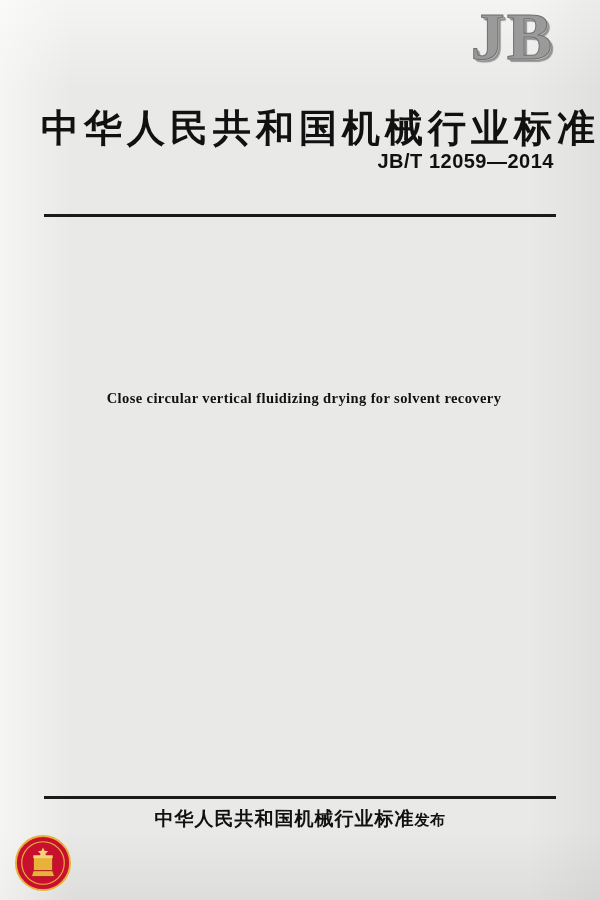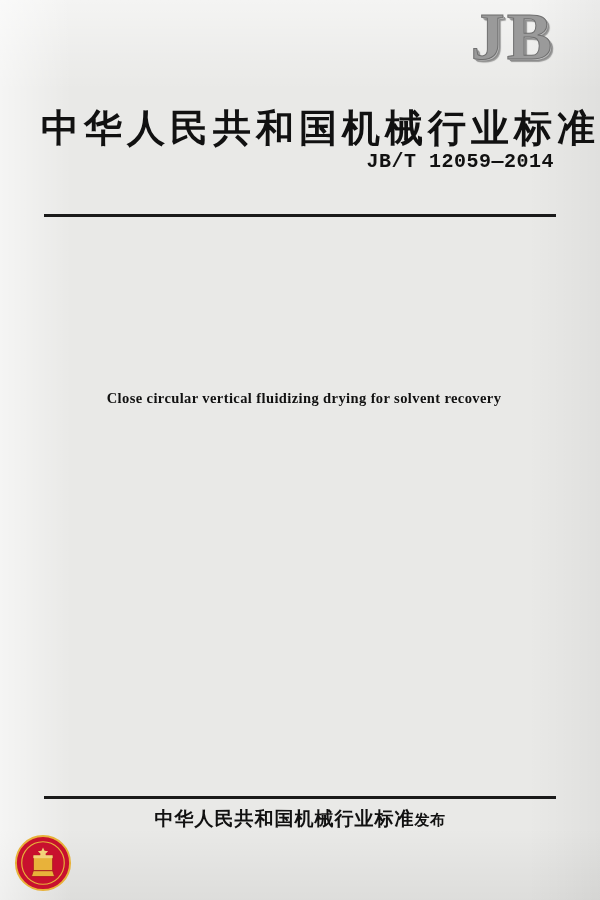--- a/index.html
+++ b/index.html
@@ -66,21 +66,21 @@
     font-size: 38px;
     letter-spacing: 5px;
     color: #111;
     margin-top: 7px;
   }
 
   .std-number {
     position: absolute;
     right: 46px;
     top: 150px;
-    font-family: Liberation Mono, monospace;
+    font-family: Liberation Sans, sans-serif;
     font-weight: bold;
     font-size: 20px;
     letter-spacing: 0.5px;
   }
 
   .rule-top {
     position: absolute;
     left: 44px;
     right: 44px;
     top: 214px;

